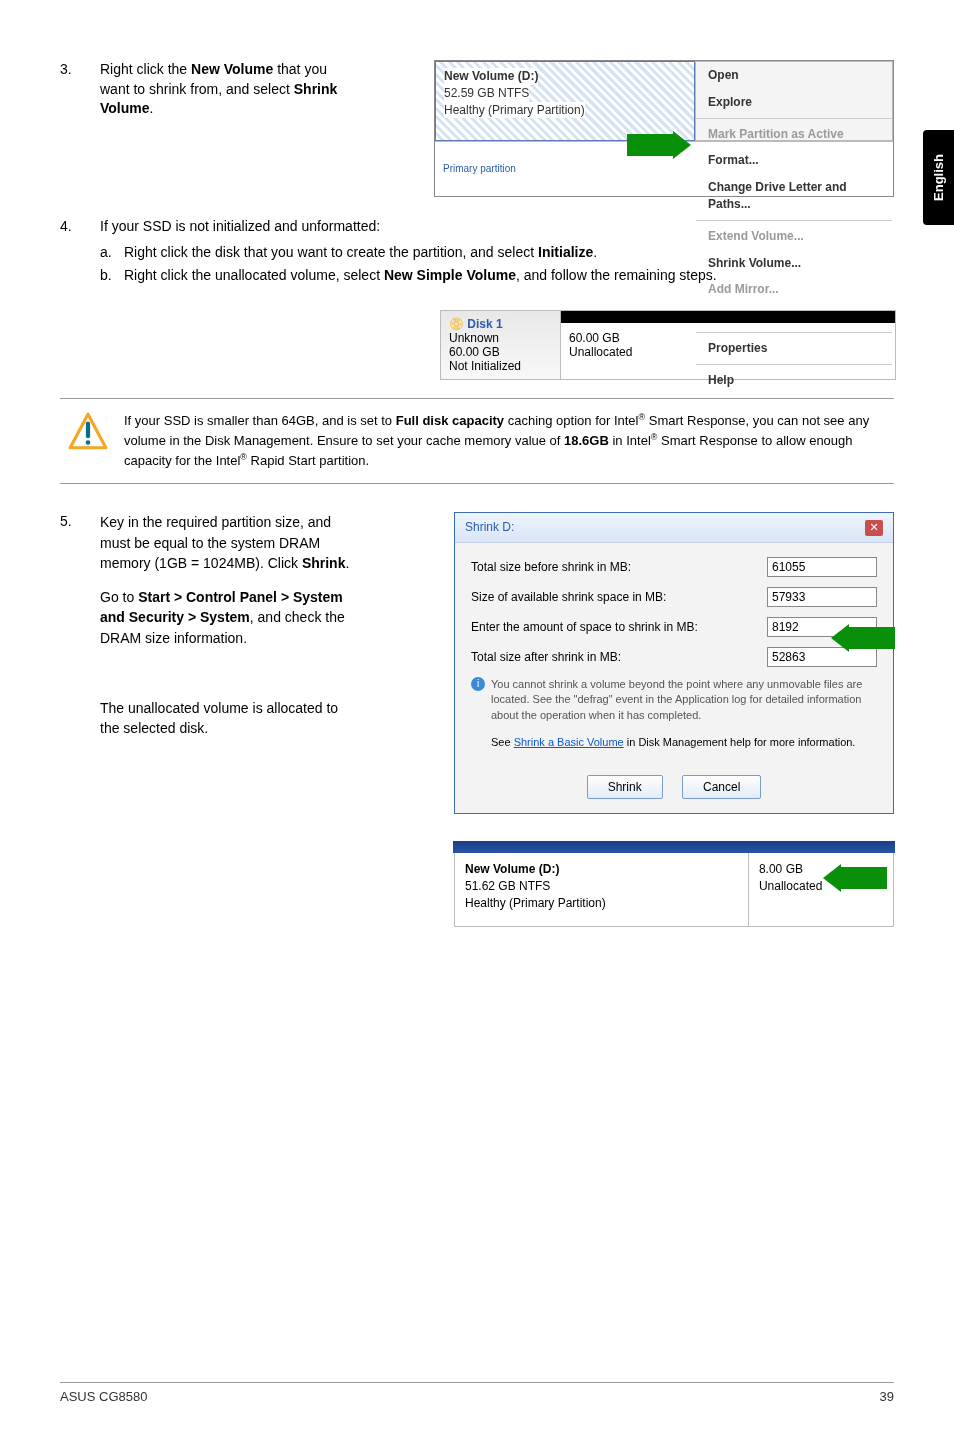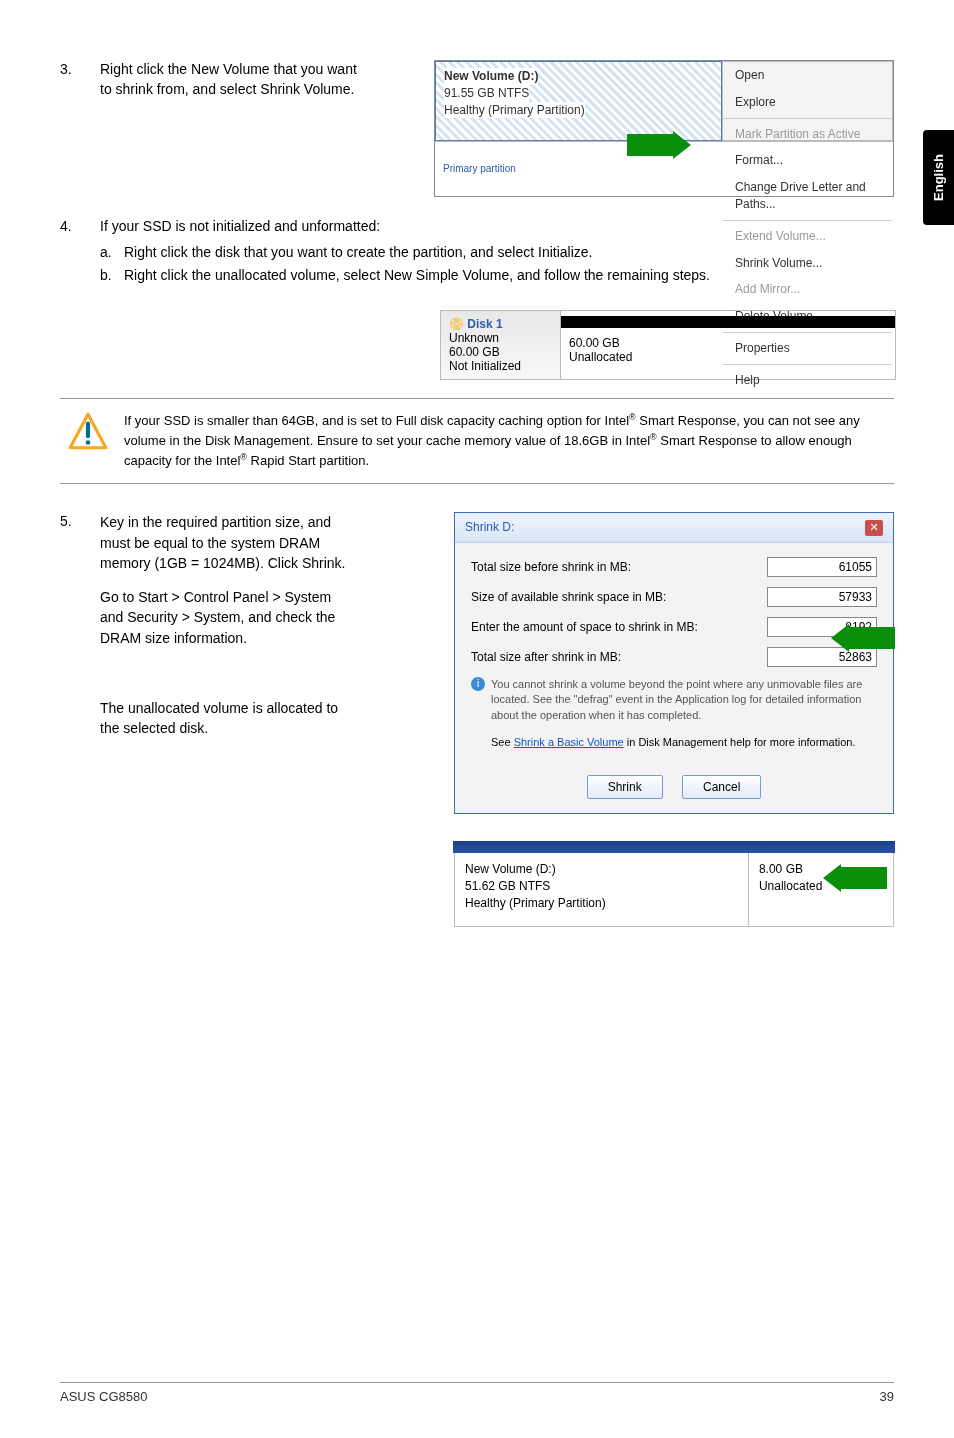--- a/index.html
+++ b/index.html
@@ -48,21 +48,21 @@
     margin-left: 0;
   }
   .sub-item {
     display: flex;
     margin-bottom: 4px;
   }
   .sub-letter {
     width: 24px;
     flex-shrink: 0;
   }
-  .bold { font-weight: normal; }
+  .bold { font-weight: bold; }
   .figure {
     margin-left: auto;
     border: 1px solid #888;
   }
   
   .ctx-figure {
     width: 460px;
     background: #fff;
     font-size: 12px;
   }
@@ -74,23 +74,24 @@
     flex: 1;
     border: 1px solid #5a7eb3;
     padding: 6px 8px;
     position: relative;
     background: repeating-linear-gradient(45deg, #fff 0, #fff 3px, #d6e3f3 3px, #d6e3f3 6px);
     color: #333;
   }
   .vol-box .vt { font-weight: bold; font-size: 12px; background:#fff; display:inline-block;}
   .vol-box .vs { font-size: 12px; background:#fff; display:inline-block;}
   .ctx-menu {
-    width: 171px;
+    width: 198px;
     background: #f4f4f4;
     border: 1px solid #bbb;
+    font-weight: bold;
   }
   .ctx-item {
     padding: 5px 12px;
     font-size: 12px;
     color: #333;
   }
   .ctx-item.disabled { color: #9a9a9a; }
   .ctx-sep { height:1px; background:#ccc; margin:2px 0;}
   .prim-row {
     border-top: 1px solid #bbb;
@@ -124,21 +125,20 @@
     border-left:none;
     border-right: 18px solid #0a8f0a;
   }
   
   .disk-figure {
     margin: 12px auto 12px 380px;
     width: 456px;
     border: 1px solid #bbb;
     display:flex;
     font-size:12px;
-    align-items:center;
   }
   .disk-left {
     width: 120px;
     padding: 6px 8px;
     border-right: 1px solid #bbb;
     background: linear-gradient(#e8e8e8,#f8f8f8);
   }
   .disk-left .dtitle { color:#2b5cad; font-weight:bold;}
   .disk-right {
     flex:1;
@@ -196,21 +196,20 @@
     text-align:center;
     border-radius:2px;
     line-height:15px;
   }
   .dlg-body { padding: 14px 16px; position:relative;}
   .dlg-row { display:flex; justify-content:space-between; align-items:center; margin-bottom:10px;}
   .dlg-row input {
     width: 110px; font-size:12px; padding:2px 4px;
     border:1px solid #888;
     background: #fff;
-    text-align: right;
   }
   .dlg-note { display:flex; gap:6px; font-size:11px; color:#555; margin-top:8px;}
   .dlg-note .info{
     width:14px;height:14px;border-radius:50%;background:#3b8bd4;color:#fff;
     font-size:10px;text-align:center;line-height:14px;flex-shrink:0;
   }
   .dlg-link { color:#0b57d0; text-decoration:underline; font-size:11px;}
   .dlg-btns { text-align:center; padding:10px 0 14px;}
   .dlg-btn {
     display:inline-block;
@@ -285,21 +284,21 @@
   <div class="step">
     <div class="step-num">3.</div>
     <div class="step-body" style="display:flex; gap:10px;">
       <div class="step-text">
         <span>Right click the </span><span class="bold">New Volume</span><span> that you want to shrink from, and select </span><span class="bold">Shrink Volume</span><span>.</span>
       </div>
       <div class="figure ctx-figure">
         <div class="ctx-top">
           <div class="vol-box">
             <div class="vt">New Volume  (D:)</div><br>
-            <div class="vs">91.55 GB NTFS</div><br>
+            <div class="vs">52.59 GB NTFS</div><br>
             <div class="vs">Healthy (Primary Partition)</div>
           </div>
           <div class="ctx-menu">
             <div class="ctx-item">Open</div>
             <div class="ctx-item">Explore</div>
             <div class="ctx-sep"></div>
             <div class="ctx-item disabled">Mark Partition as Active</div>
             <div class="ctx-item">Format...</div>
             <div class="ctx-item">Change Drive Letter and Paths...</div>
             <div class="ctx-sep"></div>

